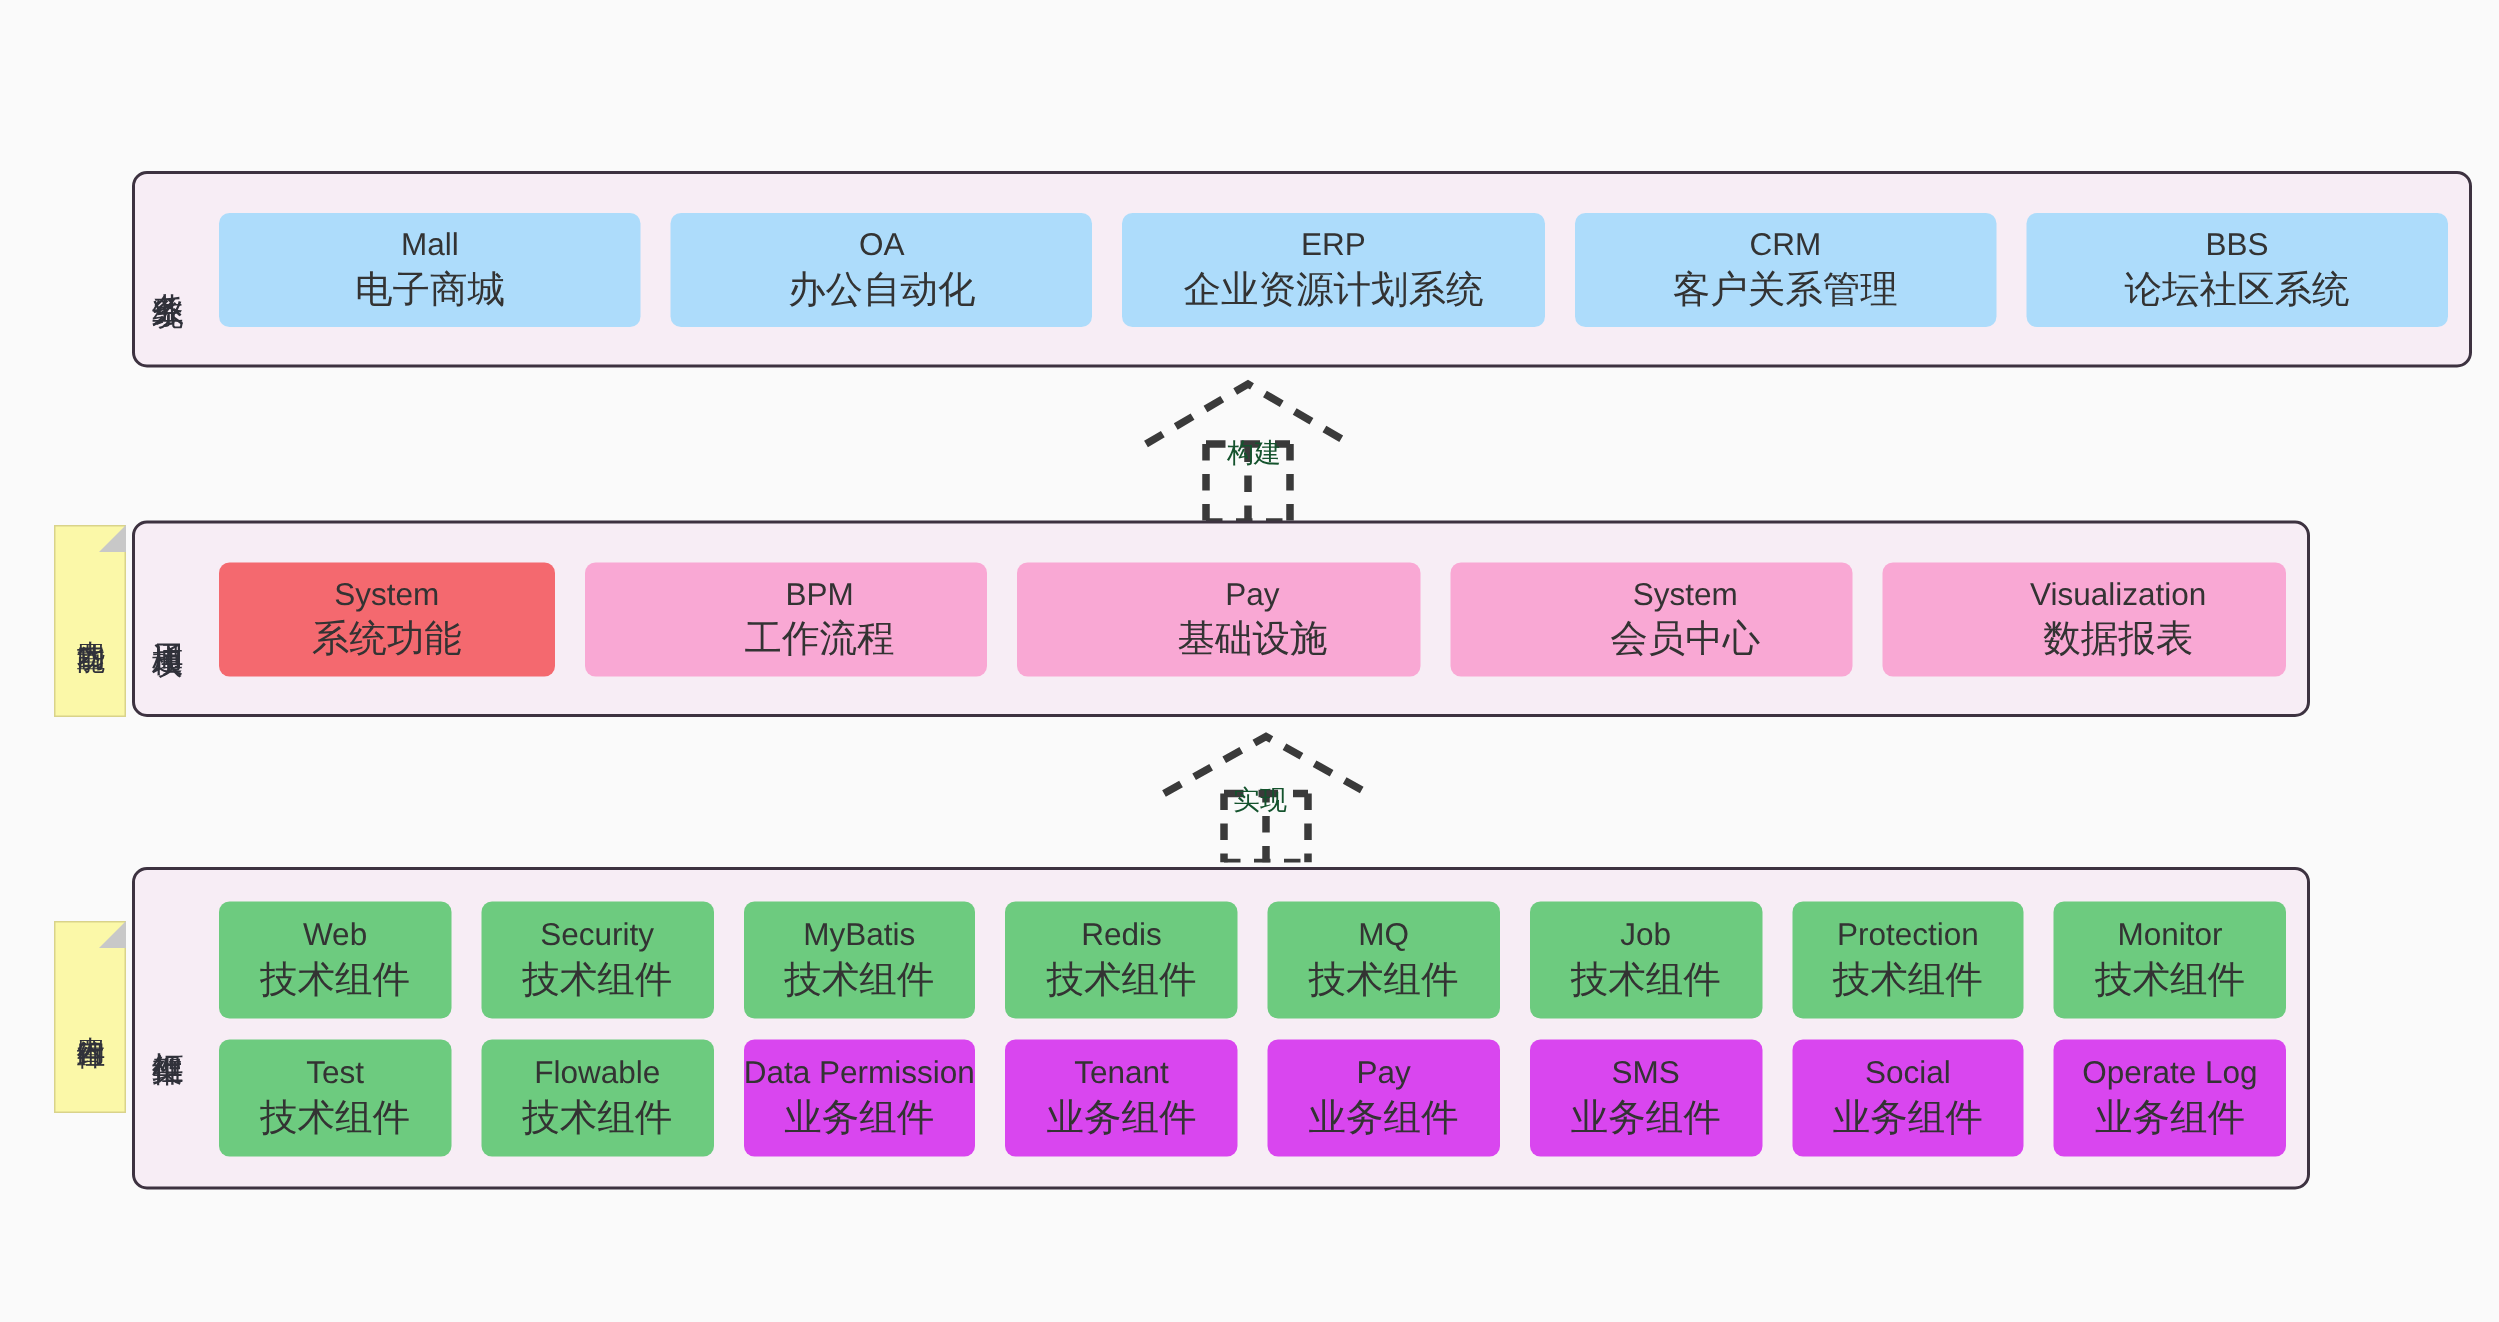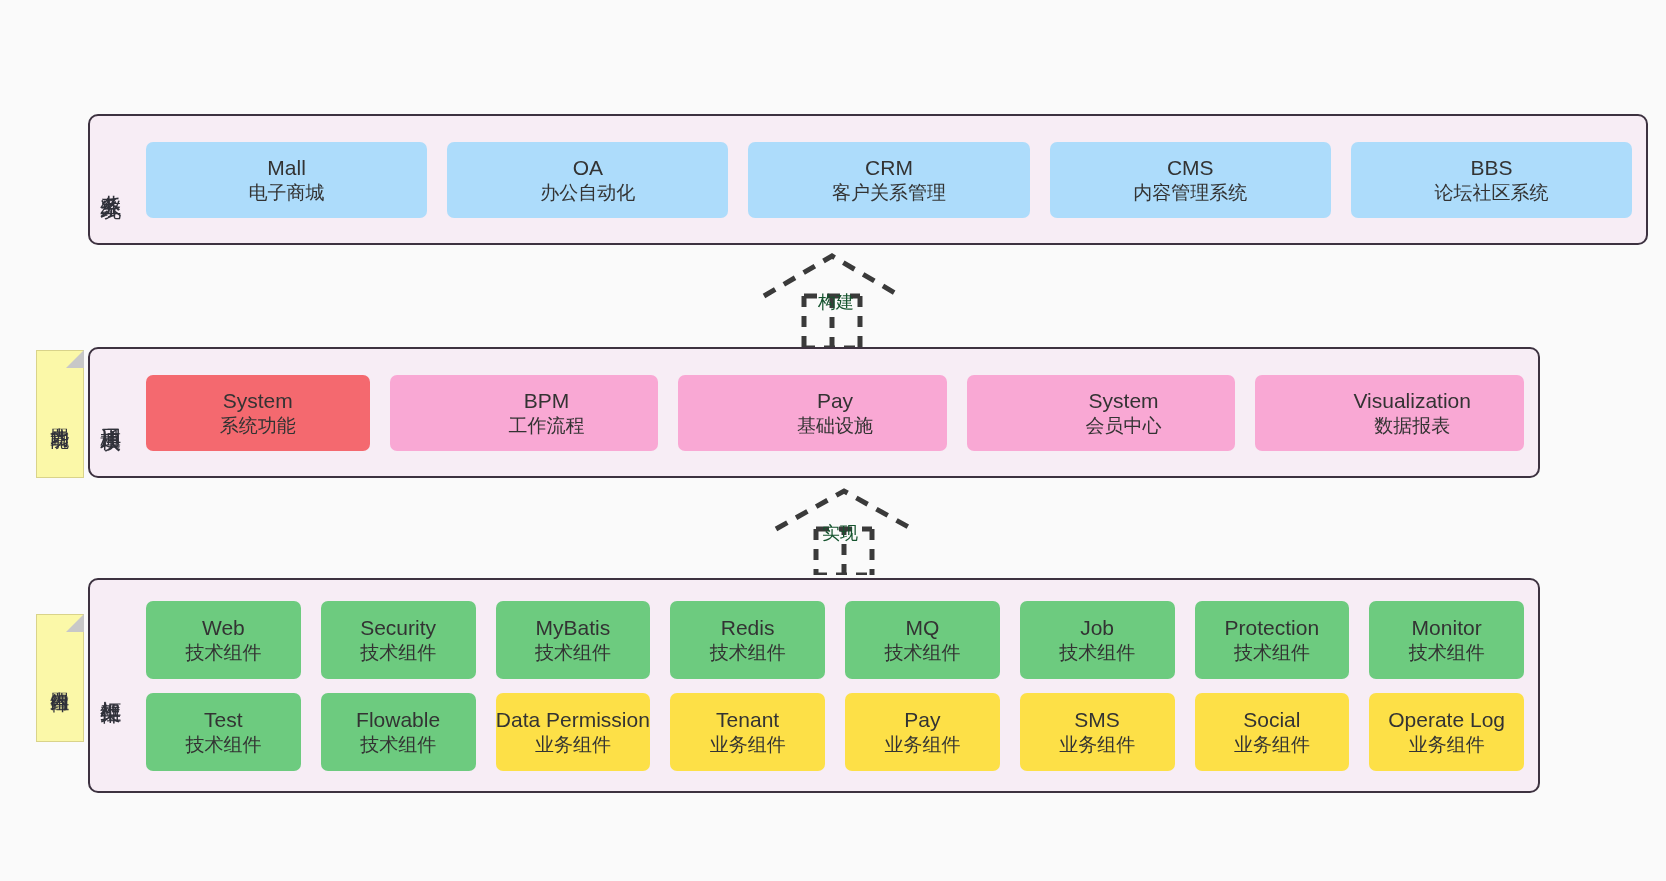--- a/index.html
+++ b/index.html
@@ -61,37 +61,37 @@
     box-sizing: border-box;
     border-radius: 7px;
     display: flex;
     flex-direction: column;
     align-items: center;
     justify-content: center;
     text-align: center;
     line-height: 1.3;
   }
   .cell .t1 { font-size: 21px; }
-  .cell .t2 { font-size: 19px; }
+  .cell .t2 { font-size: 25px; }
 
   
   #band-business { left: 88px; top: 114px; width: 1560px; height: 131px; }
   #band-business .cell { height: 76px; background: #addcfb; }
 
   
   #band-modules { left: 88px; top: 347px; width: 1452px; height: 131px; }
   #band-modules .cell { height: 76px; }
   .c-red   { background: #f4696f; }
   .c-pink  { background: #f9a8d4; padding-left: 45px; }
 
   
   #band-framework { left: 88px; top: 578px; width: 1452px; height: 215px; }
   #band-framework .cell { height: 78px; }
   .c-green-dark  { background: #6dcb7f; }
-  .c-green-light { background: #fde047; }
+  .c-green-light { background: #d946ef; }
 
   
   .note {
     position: absolute;
     box-sizing: border-box;
     width: 48px;
     background: #fbf8a8;
     border: 1px solid #d9d38a;
     display: flex;
     align-items: center;
@@ -140,26 +140,26 @@
       <div class="row">
         <div class="cell">
           <span class="t1">Mall</span>
           <span class="t2">电子商城</span>
         </div>
         <div class="cell">
           <span class="t1">OA</span>
           <span class="t2">办公自动化</span>
         </div>
         <div class="cell">
+          <span class="t1">ERP</span>
+          <span class="t2">企业资源计划系统</span>
+        </div>
+        <div class="cell">
           <span class="t1">CRM</span>
           <span class="t2">客户关系管理</span>
-        </div>
-        <div class="cell">
-          <span class="t1">CMS</span>
-          <span class="t2">内容管理系统</span>
         </div>
         <div class="cell">
           <span class="t1">BBS</span>
           <span class="t2">论坛社区系统</span>
         </div>
       </div>
     </div>
   </div>
 
   <svg class="arrow" id="arrow-build" viewBox="0 0 160 96">

